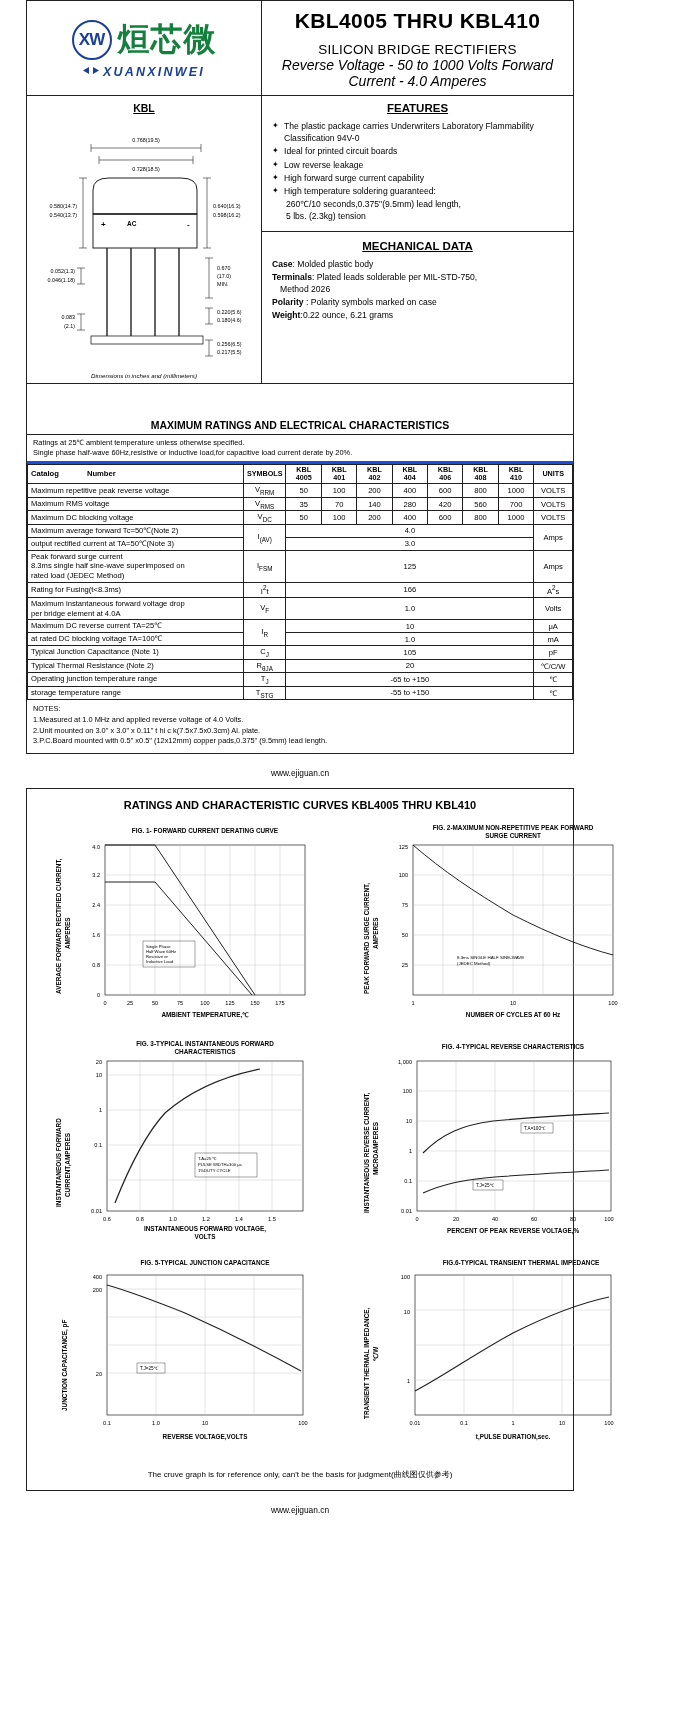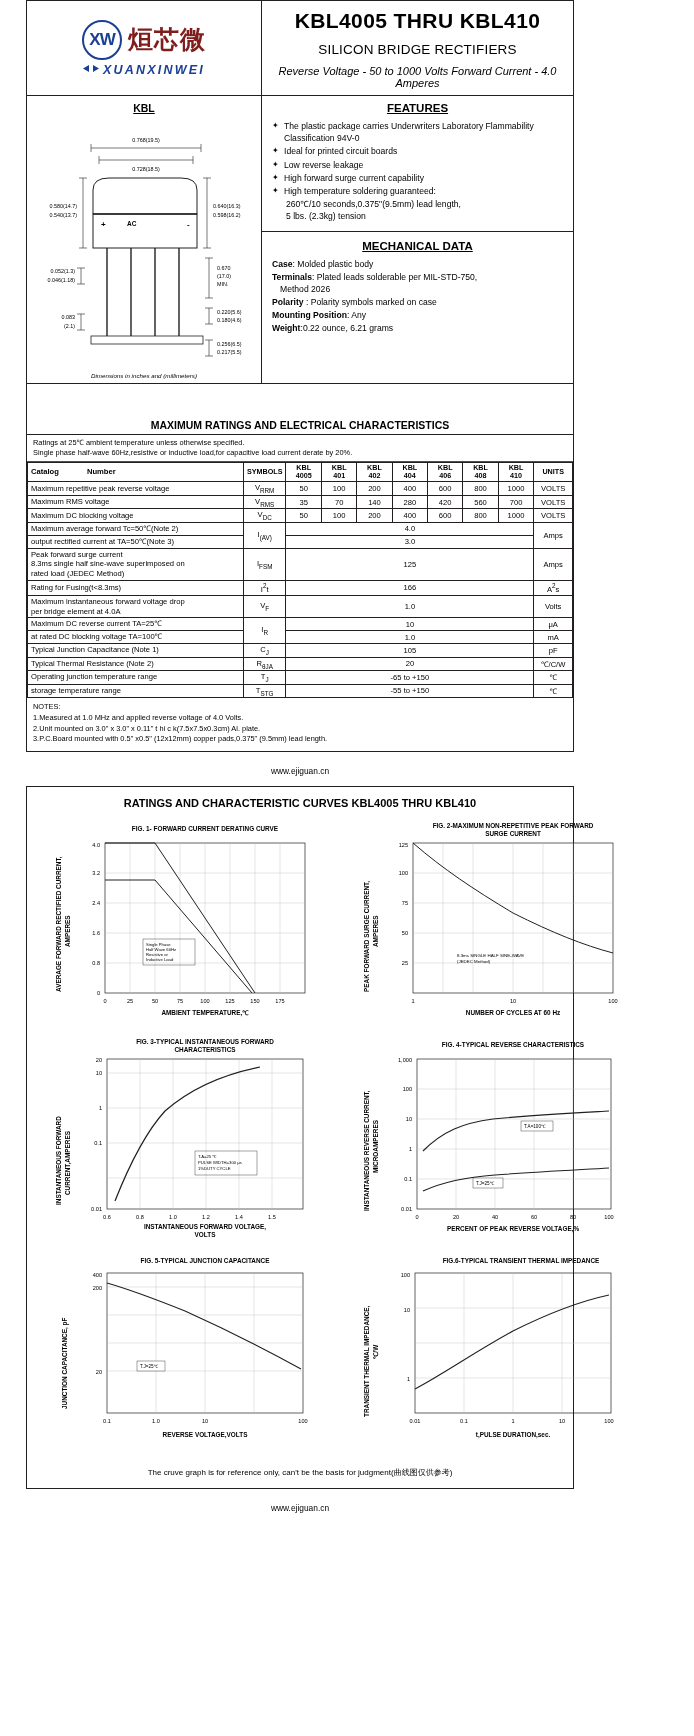--- a/index.html
+++ b/index.html
@@ -33,26 +33,26 @@
     justify-content: center;
     padding: 6px 4px;
   }
   .logo-wrap { display: flex; flex-direction: column; align-items: center; }
   .logo-row { display: flex; align-items: center; gap: 6px; }
   .logo-mark {
     width: 40px; height: 40px; border: 2px solid #1b3f94; border-radius: 50%;
     display: flex; align-items: center; justify-content: center;
     color: #1b3f94; font-weight: bold; font-size: 17px; letter-spacing: -1px;
   }
-  .logo-cn { color: #7f1d1d; font-size: 25px; font-weight: bold; letter-spacing: 1px; }
+  .logo-cn { color: #15803d; font-size: 32px; font-weight: bold; letter-spacing: 1px; }
   .logo-en { color: #1b3f94; font-size: 12.5px; letter-spacing: 2.2px; margin-top: 3px; font-weight: bold;}
   .title-cell { flex: 1; text-align: center; padding: 8px 6px 6px; }
   .main-title { font-size: 21px; font-weight: bold; letter-spacing: .4px; }
   .sub-title { font-size: 13.5px; font-weight: normal; margin-top: 9px; letter-spacing: .2px; }
-  .sub-title-2 { font-size: 11px; font-style: italic; margin-top: 8px; }
+  .sub-title-2 { font-size: 14px; font-style: italic; margin-top: 0; }
 
   
   .mid { display: flex; border-bottom: 1px solid #231f20; }
   .pkg-cell { width: 235px; border-right: 1px solid #231f20; padding: 6px 4px 4px; }
   .pkg-title { text-align: center; font-size: 10.5px; font-weight: bold; text-decoration: underline; margin-bottom: 4px; }
   .drawing { position: relative; height: 252px; }
   .drawing svg { display: block; }
   .dims-note { text-align: center; font-size: 6.2px; font-style: italic; margin-top: 2px; }
 
   .right-cell { flex: 1; display: flex; flex-direction: column; }
@@ -64,21 +64,21 @@
   .feat-sub { font-size: 8.6px; padding-left: 14px; line-height: 1.42; }
   .mech-block { padding: 8px 10px 6px; flex: 1; }
   .mech-line { font-size: 8.6px; line-height: 1.5; }
   .mech-line b { font-weight: bold; }
 
   
   .ratings-title {
     text-align: center; font-weight: bold; font-size: 10.5px;
     padding: 3px 0; border-bottom: 1px solid #231f20; margin-top: 32px;
   }
-  .ratings-note { font-size: 7.4px; padding: 3px 6px 2px; line-height: 1.4; border-bottom: 1px solid #1d4ed8;}
+  .ratings-note { font-size: 7.4px; padding: 3px 6px 2px; line-height: 1.4; border-bottom: 3px solid #1d4ed8;}
   table.rt { width: 100%; border-collapse: collapse; font-size: 7.6px; }
   table.rt td, table.rt th { border: 1px solid #231f20; padding: 1px 3px; vertical-align: middle; }
   table.rt th { font-weight: bold; text-align: center; }
   .rt .lbl { text-align: left; width: 246px; line-height: 1.3; }
   .rt .sym { text-align: center; width: 42px; }
   .rt .val { text-align: center; width: 38px; }
   .rt .unit { text-align: center; width: 40px; }
   .rt .catalog-head { text-align: left; }
   .hdr-sm { font-size: 7.2px; line-height: 1.15; }
   .notes { font-size: 7.4px; padding: 4px 6px 6px; line-height: 1.45; }
@@ -235,21 +235,20 @@
           <div class="feat-sub">260℃/10 seconds,0.375"(9.5mm) lead length,</div>
           <div class="feat-sub">5 lbs. (2.3kg) tension</div>
         </div>
 
         <div class="mech-block">
           <div class="block-title">MECHANICAL DATA</div>
           <div class="mech-line"><b>Case</b><span>: </span><span>Molded plastic body</span></div>
           <div class="mech-line"><b>Terminals</b><span>: </span><span>Plated leads solderable per MIL-STD-750,</span></div>
           <div class="mech-line" style="padding-left:8px"><span>Method 2026</span></div>
           <div class="mech-line"><b>Polarity</b><span> : </span><span>Polarity symbols marked on case</span></div>
-          <div class="mech-line"><b>Mounting Position</b><span>: </span><span>Any</span></div>
           <div class="mech-line"><b>Weight</b><span>:</span><span>0.22 ounce, 6.21 grams</span></div>
         </div>
       </div>
     </div>
 
     <div class="ratings-title">MAXIMUM RATINGS AND ELECTRICAL CHARACTERISTICS</div>
     <div class="ratings-note">
       <div>Ratings at 25℃ ambient temperature unless otherwise specified.</div>
       <div>Single phase half-wave 60Hz,resistive or inductive load,for capacitive load current derate by 20%.</div>
     </div>

